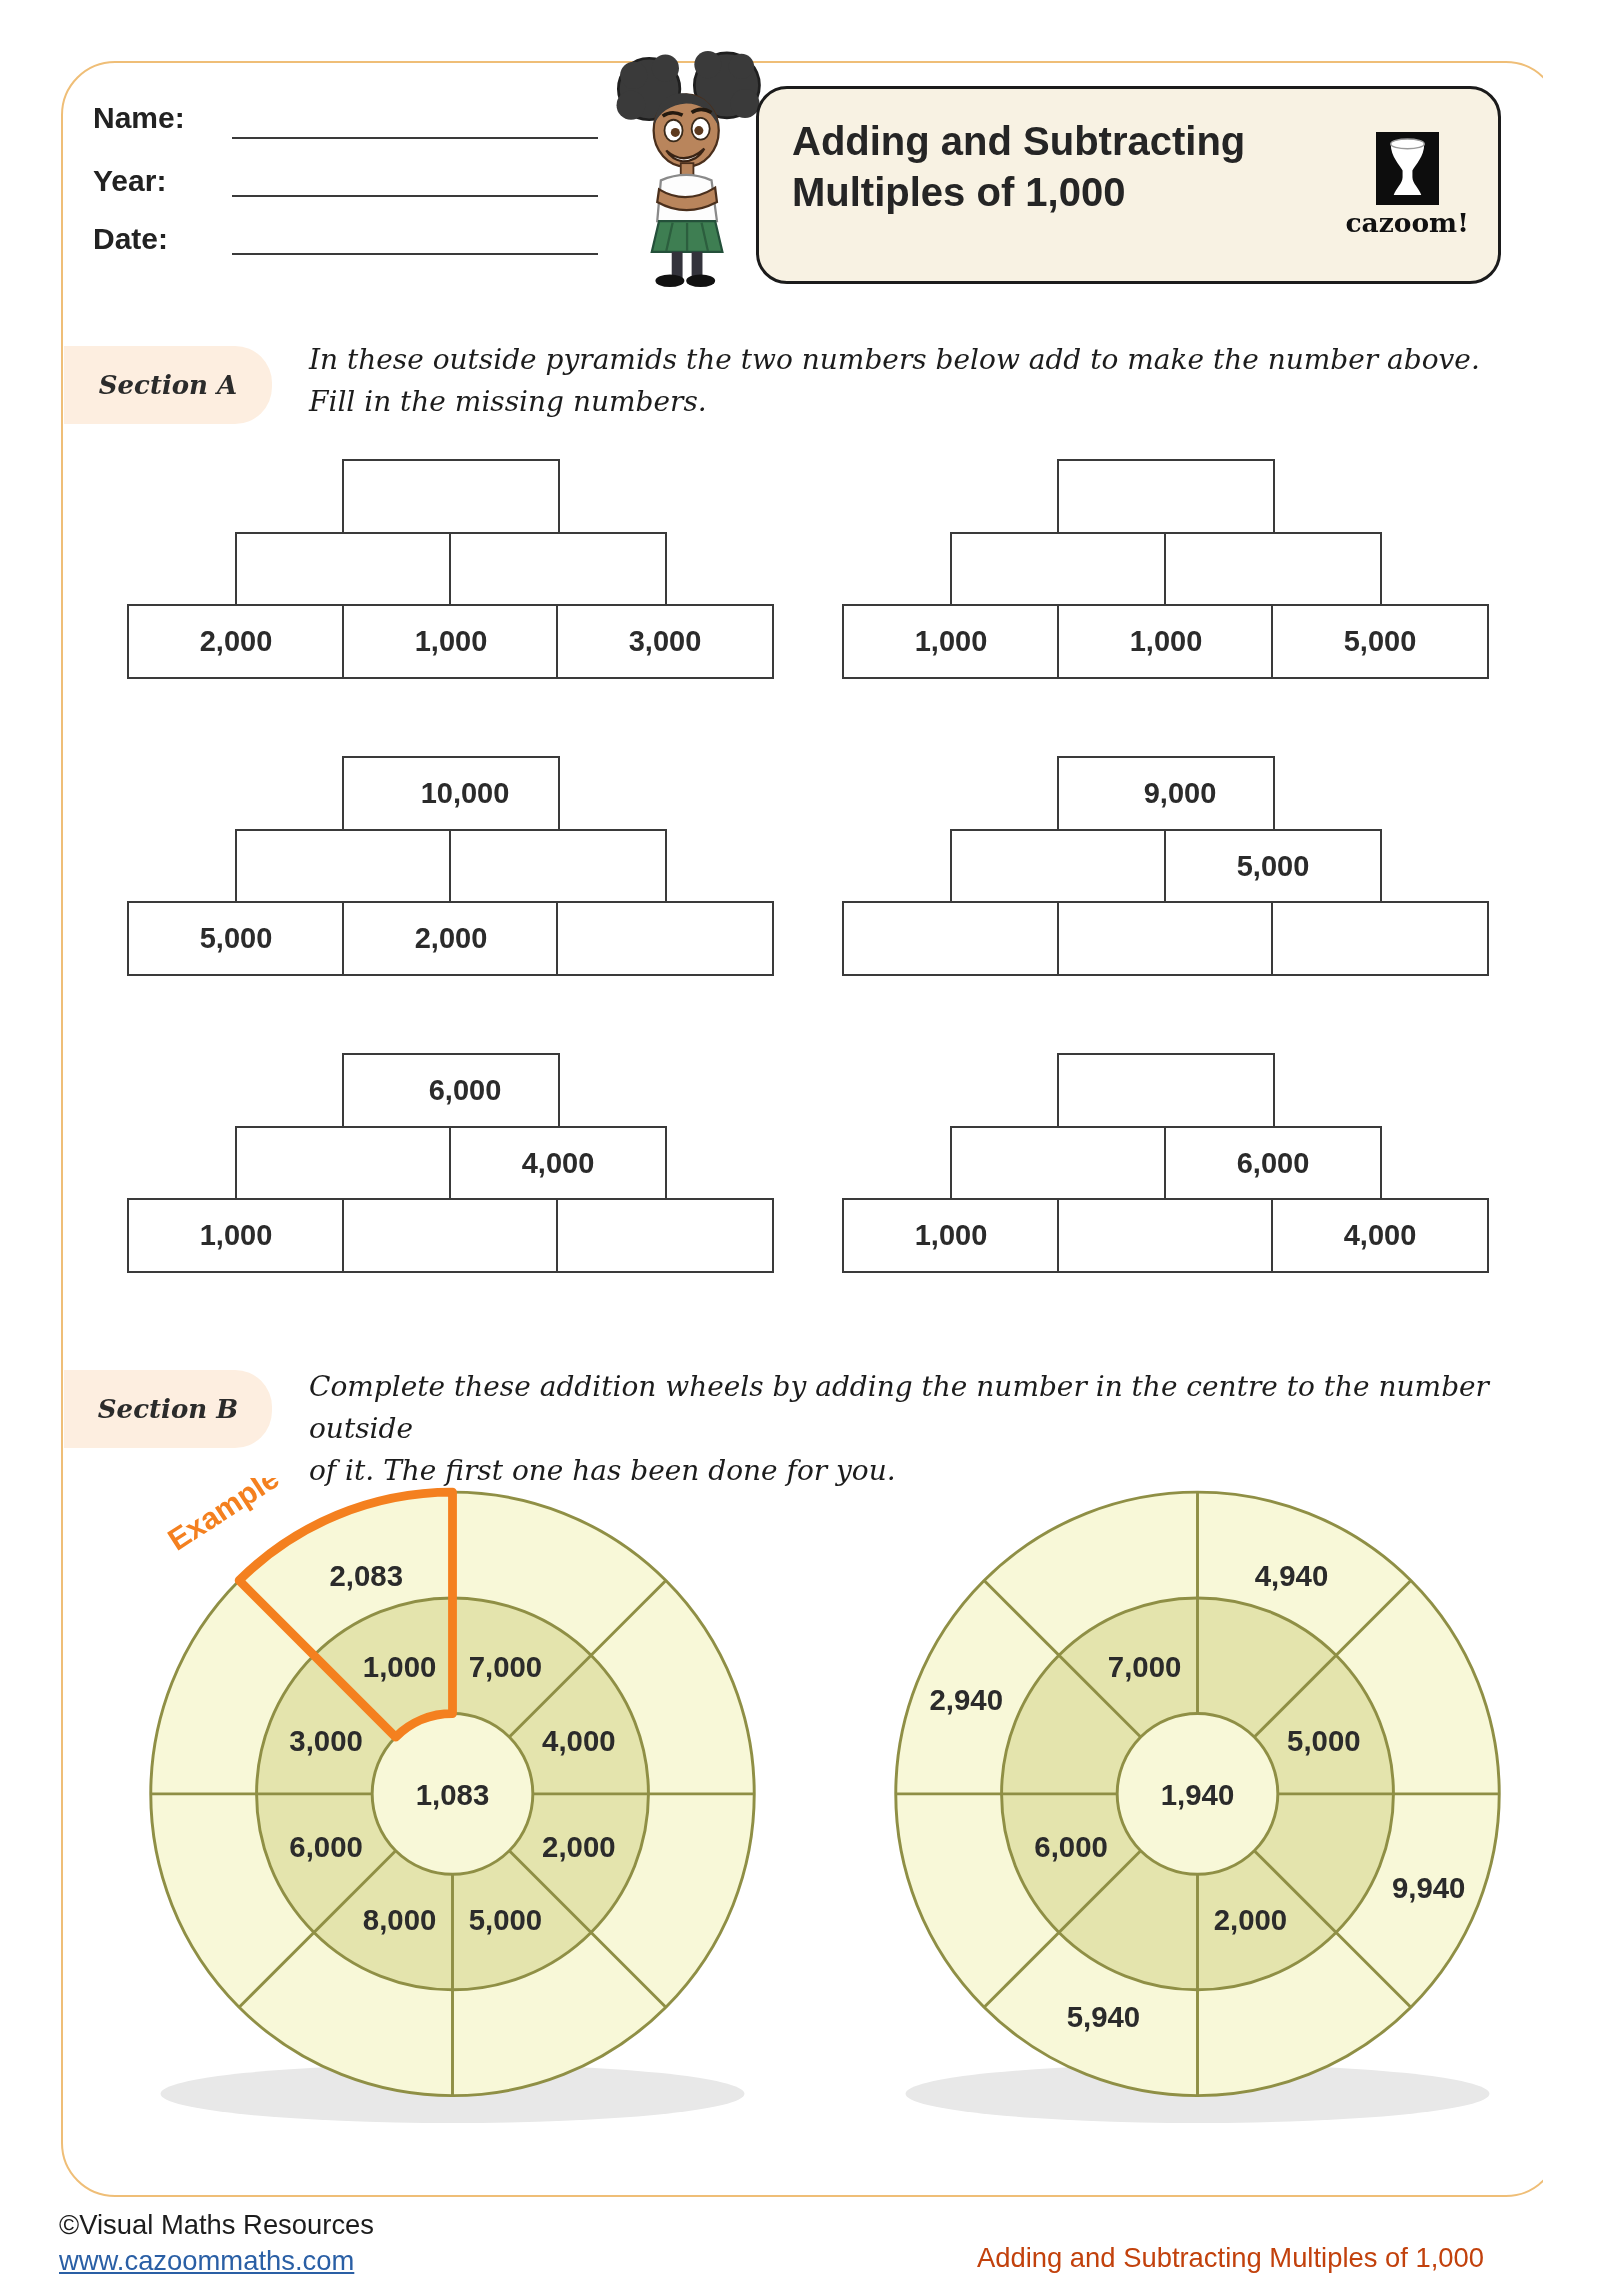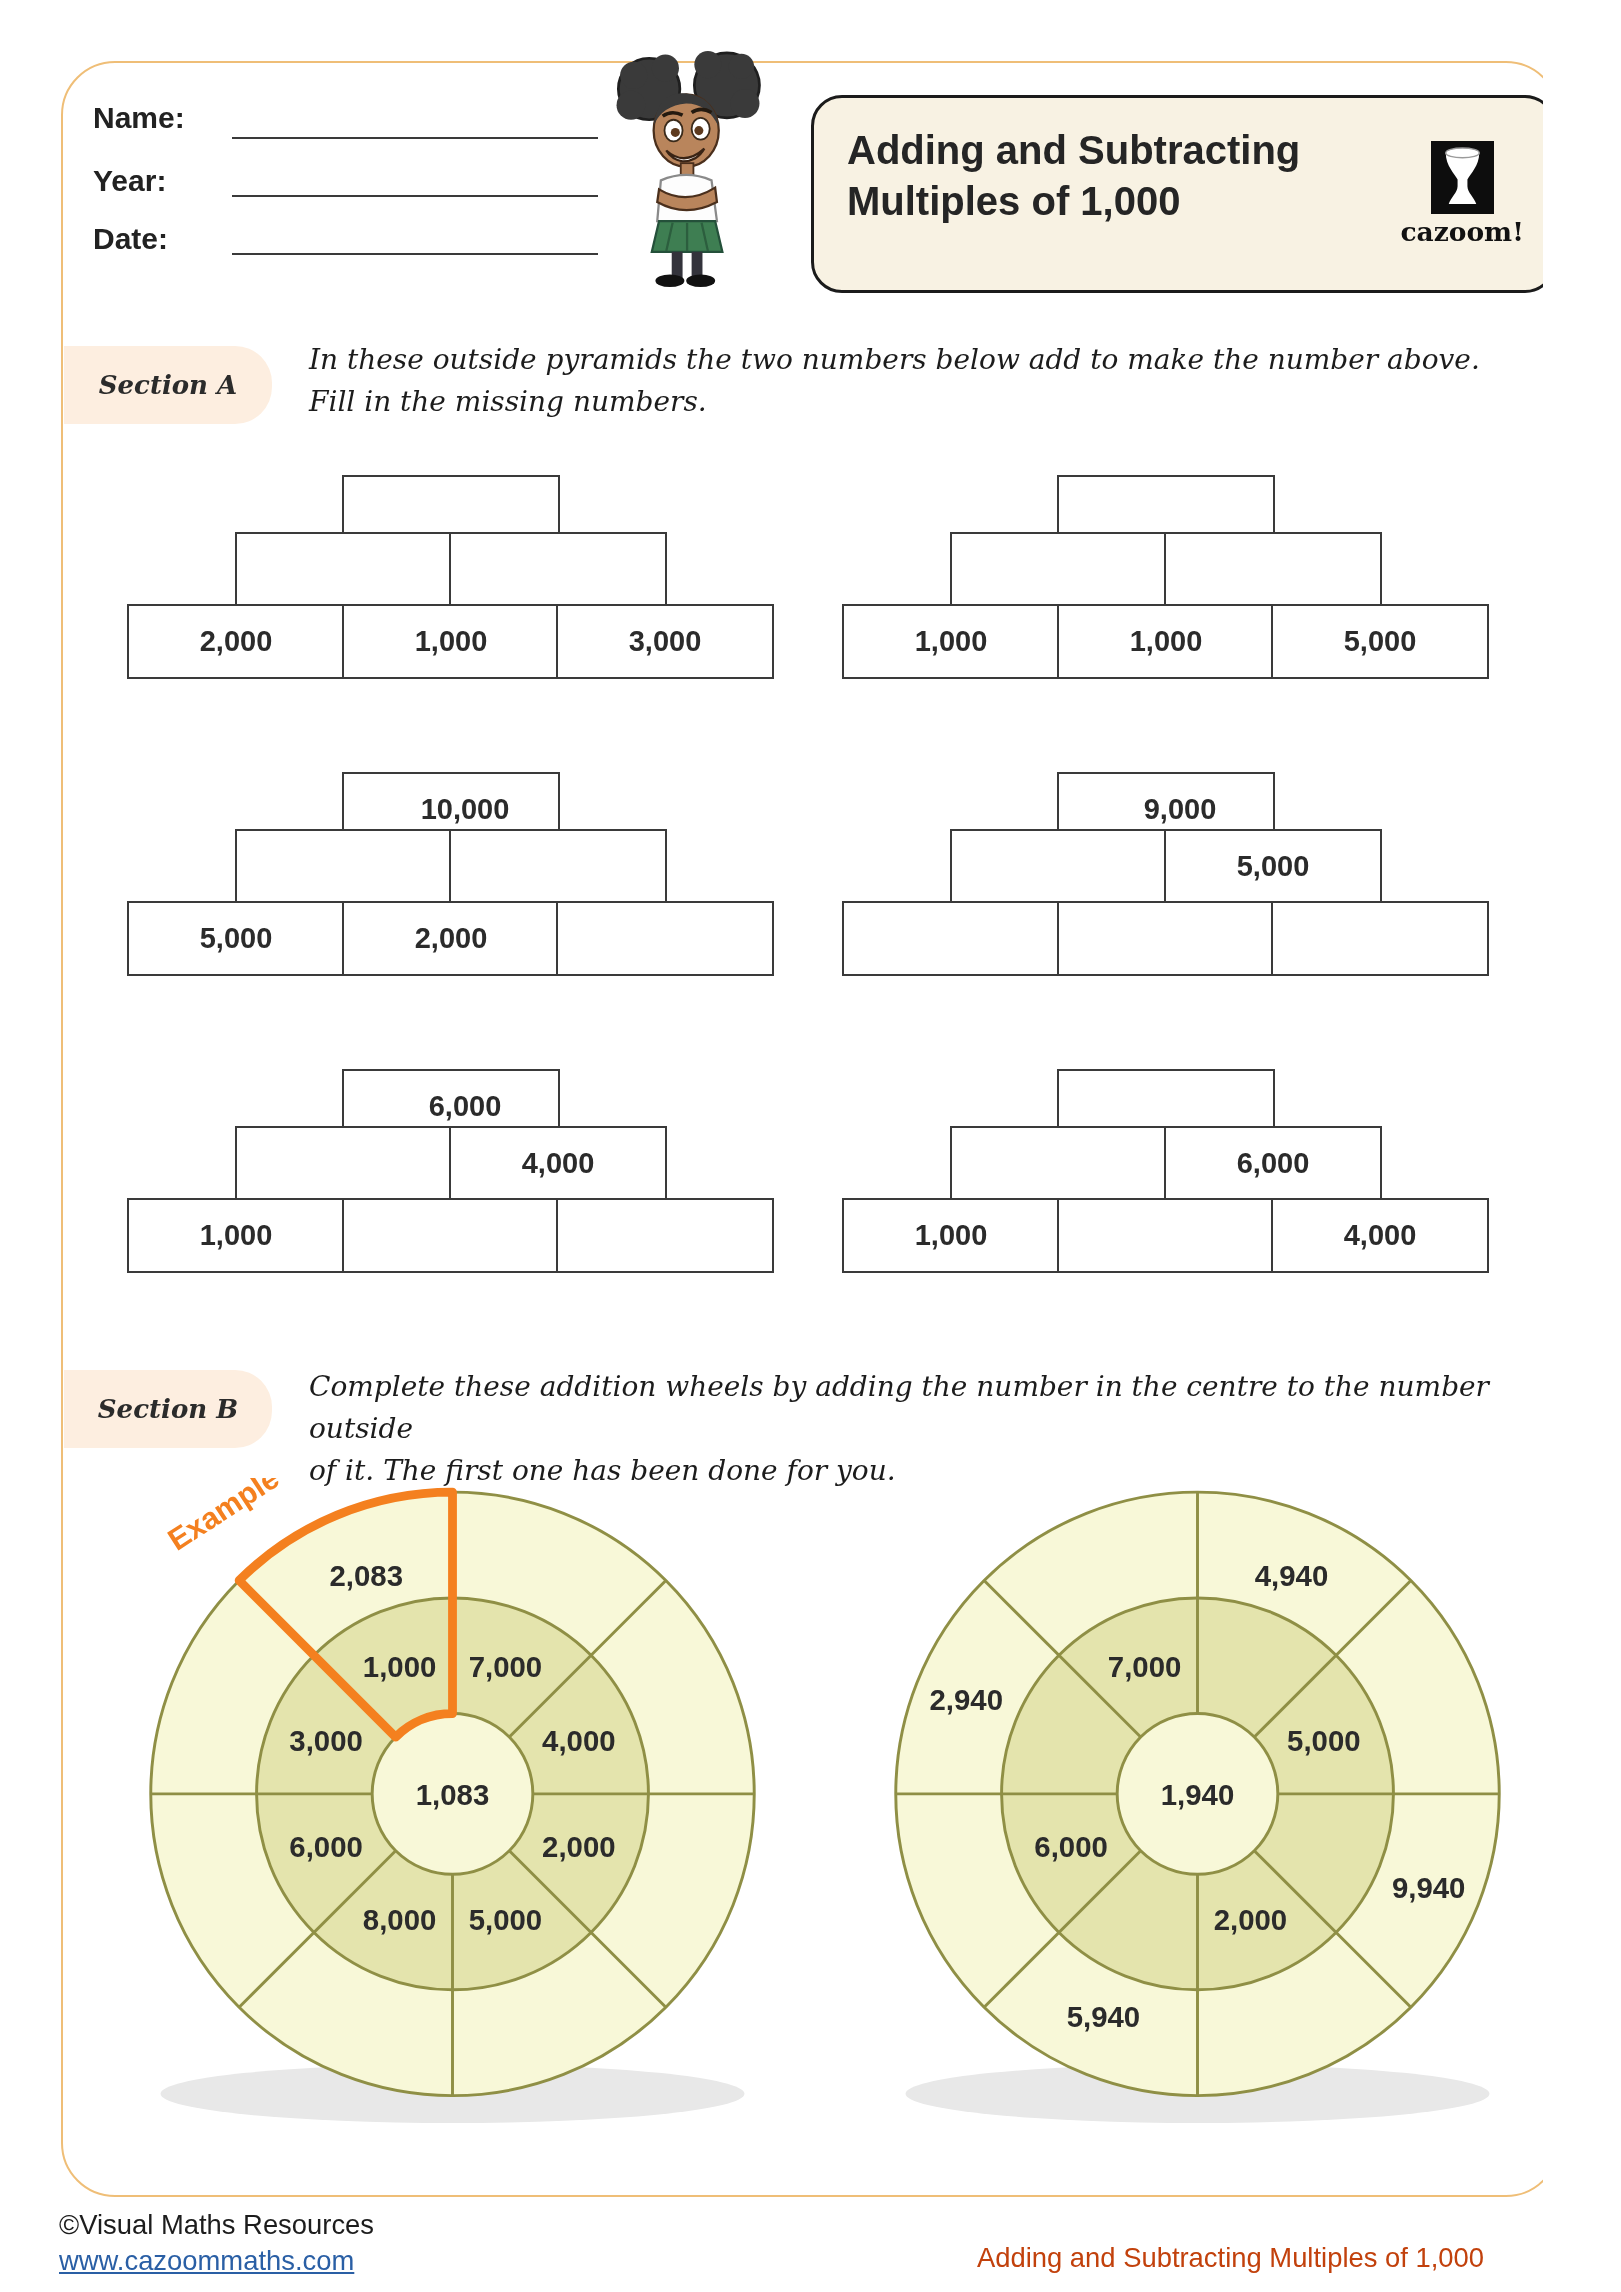--- a/index.html
+++ b/index.html
@@ -8,22 +8,22 @@
     font-family:"Liberation Sans", sans-serif; overflow:hidden;
   }
   .border-frame {
     position:absolute; left:61px; top:61px; width:1495px; height:2132px;
     border:2.9px solid #efbe77; border-radius:54px; background:#fff;
   }
   
   .field-label { position:absolute; font-weight:bold; font-size:30px; color:#222; }
   .field-line  { position:absolute; left:232px; width:366px; height:0; border-bottom:2px solid #3a3a3a; }
   .title-box {
-    position:absolute; left:811px; top:86px; width:745px; height:198px;
-    background:#f8f2e3; border:3.9px solid #1b1b1b; border-radius:31px; box-sizing:border-box;margin-top:9px;
+    position:absolute; left:756px; top:86px; width:745px; height:198px;
+    background:#f8f2e3; border:3.9px solid #1b1b1b; border-radius:31px; box-sizing:border-box;
   }
   .title-text {
     position:absolute; left:33px; top:27.4px; font-weight:bold; font-size:40px;
     line-height:51px; color:#252525;
   }
   .logo { position:absolute; right:27.4px; top:43px; width:127px; text-align:center; }
   .logo-square { position:relative; margin:0 auto; width:63px; height:73px; background:#0d0d0d; }
   .logo-text { margin-top:2px; font-family:"DejaVu Serif", serif; font-weight:bold; font-size:26.5px; color:#111; }
   .character { position:absolute; left:606px; top:51px; }
   
@@ -38,21 +38,21 @@
     font-size:28px; color:#1c1c1c; line-height:42px; width:1235px;
   }
   
   .pyramid { position:absolute; width:647px; height:221px; }
   .pyr-cell {
     position:absolute; width:218px; height:75px; background:#fff;
     border:2.9px solid #3a3a3a; box-sizing:border-box;
     display:flex; align-items:center; justify-content:center;
     font-size:29px; font-weight:bold; color:#2b2b2b;
   }
-  .r-top  { top:16px;padding-left:28px; }  .r-mid { top:73px; } .r-bot { top:145px; }
+  .r-top  { top:0;padding-left:28px; }  .r-mid { top:73px; } .r-bot { top:145px; }
   .c-t0 { left:215px; } .c-m0 { left:108px; } .c-m1 { left:322px; }
   .c-b0 { left:0; } .c-b1 { left:215px; } .c-b2 { left:429px; }
   
   .wheel-svg { position:absolute; width:627px; height:667px; }
   .wheel-label { font-family:"Liberation Sans", sans-serif; font-weight:bold; font-size:30px; fill:#2b2b2b; text-anchor:middle; }
   .example-label { font-family:"Liberation Sans", sans-serif; font-weight:bold; font-size:31px; fill:#f4801f; text-anchor:middle; }
   
   .footer-copy { position:absolute; left:59px; top:2209px; font-size:27.4px; color:#1c1c1c; }
   .footer-link { position:absolute; left:59px; top:2245px; font-size:27.4px; color:#2a5fa5; text-decoration:underline; }
   .footer-title { position:absolute; right:59px; top:2242px; font-size:27.4px; color:#c2410c; }

